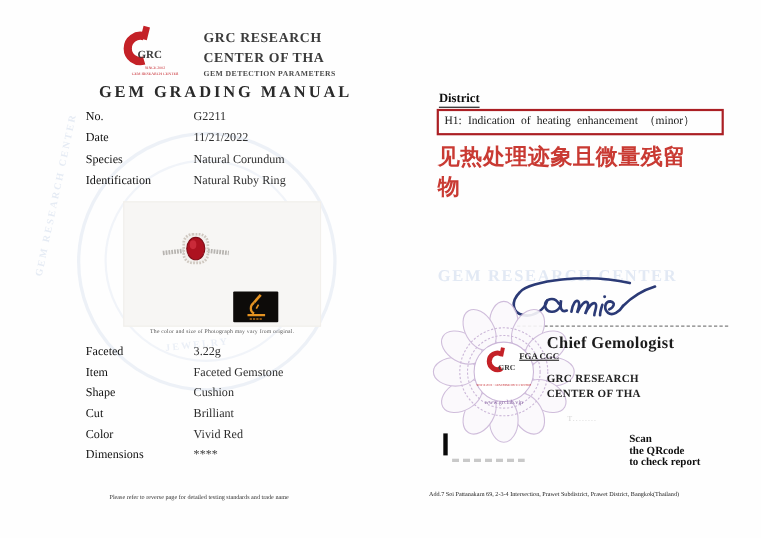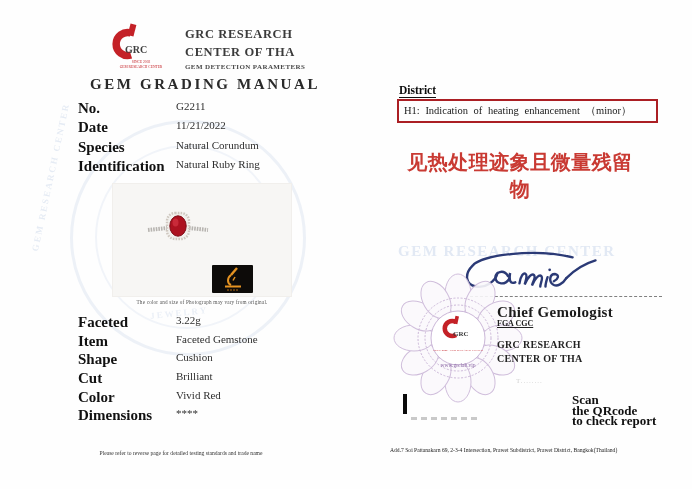--- a/index.html
+++ b/index.html
@@ -9,46 +9,46 @@
   .page{position:absolute;inset:0;}
 
   
   .hdr-line1,.hdr-line2{font-size:12.5px;font-weight:bold;color:#3b3b3b;letter-spacing:.6px;}
   .hdr-sub{font-size:7px;font-weight:bold;color:#4a4a4a;letter-spacing:.4px;}
   .doc-title{font-size:15px;font-weight:bold;letter-spacing:2.6px;color:#2a2a2a;text-align:center;}
   .fields{display:flex;flex-direction:column;}
   .frow{display:flex;align-items:flex-start;}
   .fields-top .frow{height:19.3px;}
   .fields-bottom .frow{height:18.7px;}
-  .flabel{width:98px;font-weight:bold;font-size:15px;color:#111;}
+  .flabel{width:98px;font-weight:normal;font-size:11px;color:#111;}
   .fvalue{font-size:11px;color:#2e2e2e;}
   .photo{background:#f7f6f4;box-shadow:0 0 0 1px #f1efec inset;}
   .caption{font-size:5.2px;color:#555;text-align:center;letter-spacing:.2px;}
   .footnote{font-size:5.6px;color:#333;text-align:center;}
   .wm-ring{border-radius:50%;border:3px solid rgba(90,130,190,.10);}
   .wm-ring2{border-radius:50%;border:2px solid rgba(90,130,190,.08);}
   .wm-side{font-size:9px;font-weight:bold;color:rgba(80,120,185,.14);letter-spacing:2px;white-space:nowrap;}
 
   
   .comments{font-size:11.5px;font-weight:bold;color:#0d0d0d;border-bottom:1.5px solid #111;
             display:inline-block;padding-bottom:1px;}
   .cbox{border:2.5px solid #ab1f24;height:20px;line-height:20px;font-size:10.5px;
         color:#181818;padding-left:5px;word-spacing:3px;white-space:nowrap;}
-  .cn-note{font-size:20px;font-weight:bold;color:#c93a33;text-align:center;letter-spacing:.5px;
-           font-family:"DejaVu Sans",sans-serif;margin-top:20px;}
+  .cn-note{font-size:20px;font-weight:bold;color:#c93a33;letter-spacing:.5px;
+           font-family:"DejaVu Sans",sans-serif;}
   .wm1{font-size:44px;color:#dce5f1;letter-spacing:7px;text-align:center;white-space:nowrap;}
   .wm2{font-size:15px;font-weight:bold;color:#e2e9f4;letter-spacing:1.5px;text-align:center;white-space:nowrap;}
   .sig-line{border-top:1px dashed #6b6b6b;opacity:.85;}
   .signer-title{font-size:15px;font-weight:bold;color:#1b1b1b;letter-spacing:.3px;}
   .signer-cred{font-size:8px;font-weight:bold;color:#222;}
   .signer-org{font-size:10px;font-weight:bold;color:#222;letter-spacing:.3px;}
   .ghost{font-size:7px;color:#9a9a9a;opacity:.45;letter-spacing:1px;}
   .blackbar{background:#0a0a0a;}
   .redact{background:repeating-linear-gradient(90deg,#c9c9c9 0 6px,transparent 6px 10px);}
-  .qrnote{font-size:13px;font-weight:bold;color:#101010;line-height:10.5px;white-space:nowrap;}
+  .qrnote{font-size:10px;font-weight:bold;color:#101010;line-height:10.5px;white-space:nowrap;}
   .address{font-size:5.6px;color:#222;white-space:nowrap;}
   svg text{font-family:"Liberation Serif","DejaVu Serif",serif;}
 </style>
 </head>
 <body>
 
 <div class="canvas">
 
   <div class="page">
 
@@ -183,21 +183,21 @@
       <g transform="translate(60,56)">
         <path d="M 4,-5 A 7.5,7.5 0 1 0 4,8" stroke="#c42127" stroke-width="4.5" fill="none"></path>
         <rect x="2.6" y="-11" width="3.6" height="8" fill="#c42127" transform="rotate(12 4.4 -7)"></rect>
         <text x="1" y="9" font-size="7" font-weight="bold" fill="#3a3a3a">GRC</text>
       </g>
       <text x="66" y="80" text-anchor="middle" font-size="2.8" fill="#c42127">SINCE 2002 · GEM RESEARCH CENTER</text>
       <text x="66" y="96" text-anchor="middle" font-size="5.5" fill="#8a66a4">www.grclab.vip</text>
     </svg>
 
     <div class="abs signer-title" style="left:497px;top:304px;">Chief Gemologist</div>
-    <div class="abs signer-cred" style="left:497px;top:319px;text-decoration:underline;">FGA CGC</div>
+    <div class="abs signer-cred" style="left:472px;top:319px;text-decoration:underline;">FGA CGC</div>
     <div class="abs signer-org" style="left:497px;top:339px;">GRC RESEARCH</div>
     <div class="abs signer-org" style="left:497px;top:353px;">CENTER OF THA</div>
 
     <div class="abs ghost" style="left:516px;top:377px;">T........</div>
     <div class="abs blackbar" style="left:403px;top:394px;width:4px;height:20px;"></div>
     <div class="abs redact" style="left:411px;top:417px;width:66px;height:3px;"></div>
 
     <div class="abs qrnote" style="left:572px;top:395px;">
       <div>Scan</div>
       <div>the QRcode</div>

